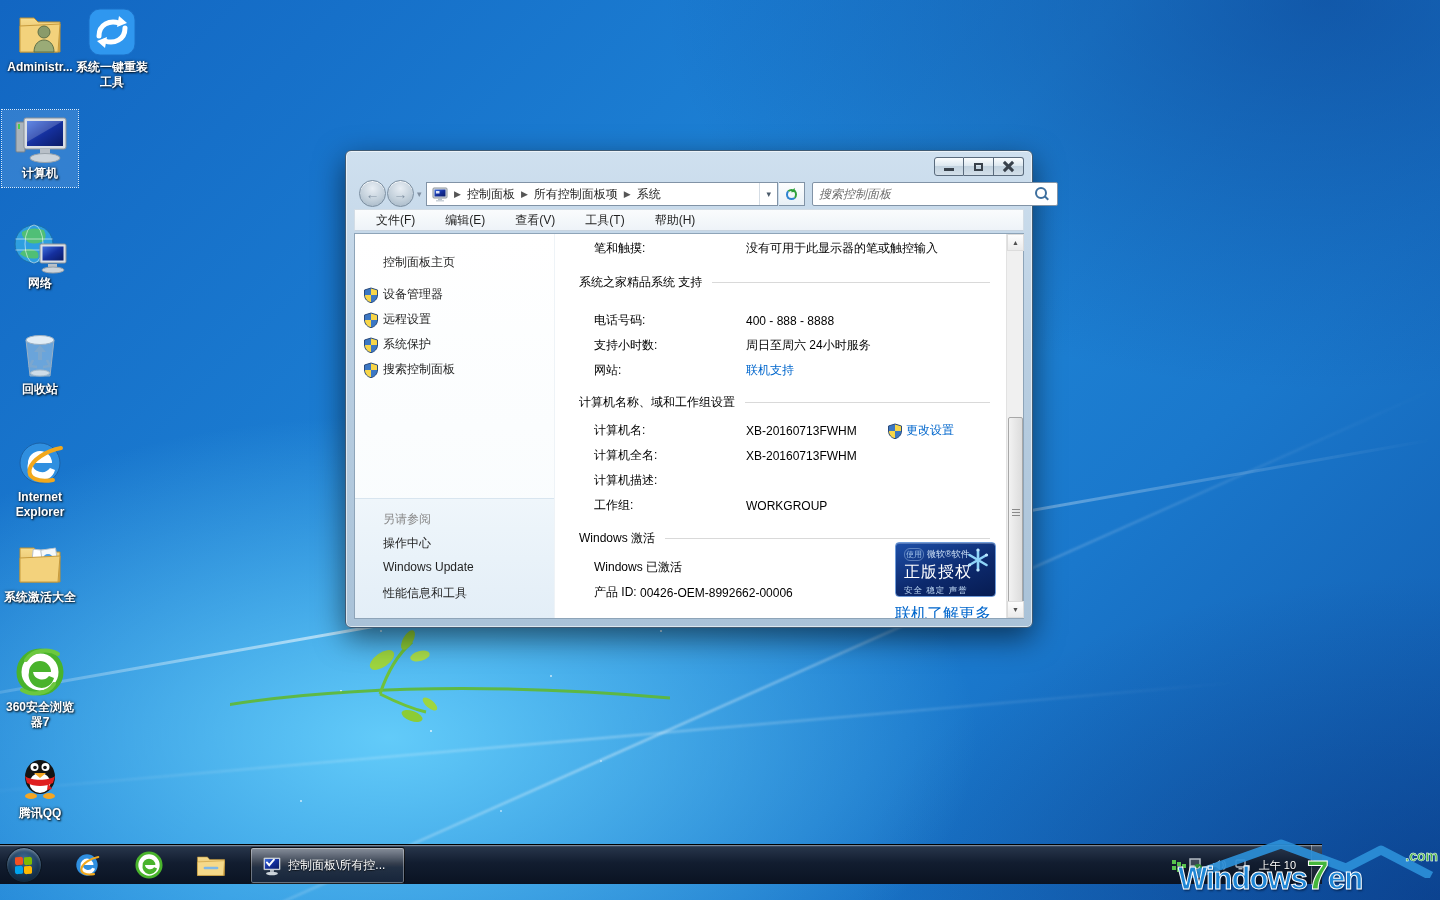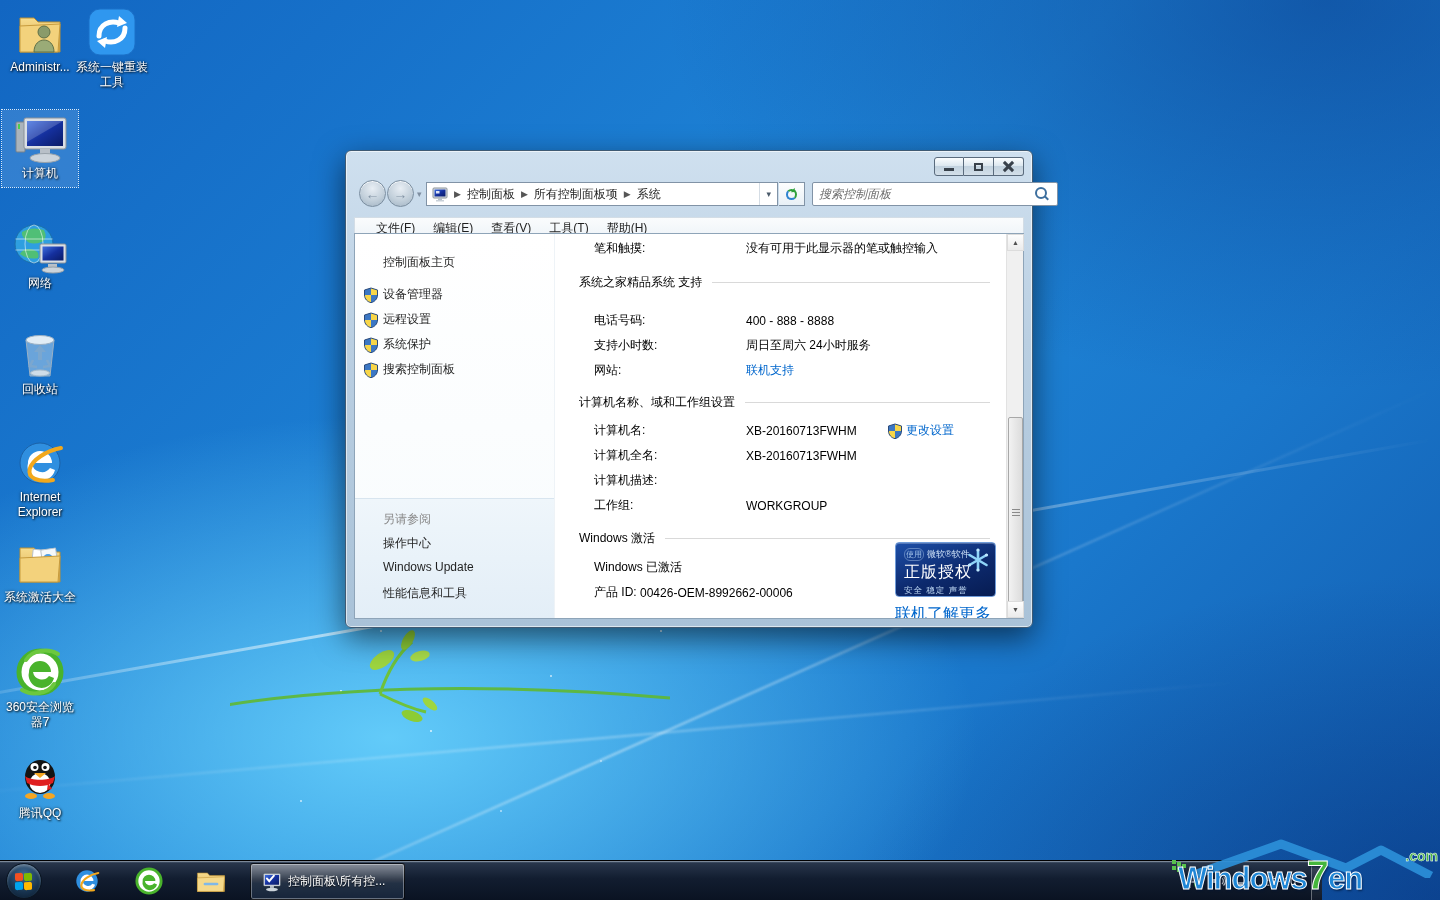--- a/index.html
+++ b/index.html
@@ -18,21 +18,21 @@
         background:linear-gradient(90deg,rgba(255,255,255,0),rgba(255,255,255,.75) 35%,rgba(255,255,255,0) 90%); filter:blur(.6px); }
   .s2 { left:60px; top:1000px; width:1500px; height:2px; transform:rotate(-24deg); transform-origin:left center;
         background:linear-gradient(90deg,rgba(255,255,255,0),rgba(255,255,255,.5) 40%,rgba(255,255,255,0)); filter:blur(1px); }
   .s3 { left:-60px; top:795px; width:1300px; height:2px; transform:rotate(-5deg); transform-origin:left center;
         background:linear-gradient(90deg,rgba(255,255,255,0),rgba(255,255,255,.35) 50%,rgba(255,255,255,0)); filter:blur(1px); }
   .sparkles { position:absolute; left:340px; top:690px; width:2px; height:2px; border-radius:50%; background:rgba(255,255,255,.9);
       box-shadow: 90px 40px 0 rgba(255,255,255,.8), 210px -15px 0 rgba(255,255,255,.7), 320px -60px 0 rgba(255,255,255,.8),
                   -40px 110px 0 rgba(255,255,255,.7), 160px 120px 0 rgba(255,255,255,.6), 420px -120px 0 rgba(255,255,255,.6),
                   40px -60px 0 rgba(255,255,255,.7), 260px 70px 0 rgba(255,255,255,.5); }
   
-  .dicon { position:absolute; width:76px; text-align:center; cursor:default; }
+  .dicon { position:absolute; width:76px; text-align:center; cursor:default;font-weight:bold; }
   .dicon .ic { display:block; margin:0 auto; }
   .dicon .lab { margin-top:2px; font-size:12px; color:#fff; line-height:15px;
       text-shadow:1px 1px 2px rgba(0,0,0,.85), 0 0 3px rgba(0,0,0,.6); }
   .dicon.selected { outline:1px dotted rgba(255,255,255,.85); background:rgba(130,180,235,.28); }
   
   .win { position:absolute; left:345px; top:150px; width:688px; height:478px; border-radius:6px;
       background:linear-gradient(180deg,#cfe0ef 0%,#bacfe2 40%,#a9c2d8 100%);
       border:1px solid #3f5a73; box-shadow:0 10px 30px rgba(0,0,0,.55), inset 0 0 0 1px rgba(255,255,255,.6); }
   .caption { position:relative; height:28px; }
   .capbtns { position:absolute; right:8px; top:6px; display:flex; }
@@ -67,22 +67,22 @@
   .refresh-ic:after { content:""; position:absolute; right:-3px; top:-2px; border:3px solid transparent; border-left-color:#2fa03a; transform:rotate(40deg); }
   .searchbox { position:absolute; left:466px; top:3px; width:246px; height:24px; background:#fff; border:1px solid #8193a6; border-radius:2px;
       display:flex; align-items:center; }
   .searchbox input { flex:1; border:none; outline:none; height:18px; margin-left:6px; font-size:12px; font-style:italic; color:#6d28d9;
       font-family:"Liberation Sans","DejaVu Sans",sans-serif; background:transparent; }
   .searchbox input::placeholder { color:#6e6e6e; font-style:italic; }
   .mag { position:relative; width:16px; height:16px; margin-right:8px; }
   .mag:before { content:""; position:absolute; left:2px; top:1px; width:8px; height:8px; border:2px solid #3d6f9e; border-radius:50%; }
   .mag:after { content:""; position:absolute; left:11px; top:11px; width:5px; height:2px; background:#3d6f9e; transform:rotate(45deg); }
   
-  .menubar { position:relative; height:22px; margin:8px 8px; background:linear-gradient(180deg,#fafcfd,#eef3f8);
-      border:1px solid #d3dde6; border-bottom:1px solid #c8d4e0; display:flex; align-items:center; padding-left:12px; gap:0; }
+  .menubar { position:relative; height:22px; margin:0 8px; background:linear-gradient(180deg,#fafcfd,#eef3f8);
+      border:1px solid #d3dde6; border-bottom:1px solid #c8d4e0; display:flex; align-items:center; padding-left:12px; gap:12px; }
   .menuitem { font-size:12px; color:#1f1f1f; padding:2px 9px; }
   
   .client { position:absolute; left:8px; right:8px; top:82px; bottom:8px; background:#fff; border:1px solid #8ea4b8; display:flex; }
   .side { position:relative; width:200px; background:linear-gradient(180deg,#ffffff,#f7fbfd); border-right:1px solid #eef3f7; }
   .side-home { position:absolute; left:28px; top:20px; font-size:12px; color:#1f1f1f; }
   .task { position:absolute; left:28px; height:16px; font-size:12px; color:#1f1f1f; display:flex; align-items:center; }
   .task .sh { position:absolute; left:-20px; top:1px; }
   .seealso { position:absolute; left:0; right:0; bottom:0; height:120px; background:linear-gradient(180deg,#eff6fb,#e3eef7); border-top:1px solid #d8e5ef; }
   .seealso .hdr { position:absolute; left:28px; top:12px; font-size:12px; color:#8a8a8a; }
   .seealso .itm { position:absolute; left:28px; font-size:12px; color:#1f1f1f; }
@@ -105,21 +105,21 @@
   .learnmore { position:absolute; left:340px; top:76px; font-size:16px; }
   
   .sbar { width:17px; background:#f0f0f0; border-left:1px solid #e2e2e2; position:relative; }
   .sbtn { position:absolute; left:0; width:17px; height:17px; background:linear-gradient(180deg,#fdfdfd,#ebebeb); border:1px solid #dcdcdc;
       display:flex; align-items:center; justify-content:center; font-size:7px; color:#505050; }
   .sthumb { position:absolute; left:1px; width:15px; border:1px solid #a8a8a8; border-radius:2px;
       background:linear-gradient(90deg,#f2f2f2,#dcdcdc); }
   .sthumb:after { content:""; position:absolute; left:3px; top:50%; width:8px; height:1px; background:#8a8a8a;
       box-shadow:0 3px 0 #8a8a8a, 0 -3px 0 #8a8a8a; }
   
-  .taskbar { position:absolute; left:0; bottom:0; width:1322px; height:40px;
+  .taskbar { position:absolute; left:0; bottom:16px; width:1322px; height:40px;
       background:linear-gradient(180deg,#5a6c80 0%,#27354a 6%,#121d30 45%,#0a1322 100%);
       border-top:1px solid #000; box-shadow:inset 0 1px 0 rgba(255,255,255,.25); }
   .orb { position:absolute; left:6px; top:2px; width:36px; height:36px; border-radius:50%;
       background:radial-gradient(circle at 50% 32%, #3f6a92 0%, #17334f 60%, #0a1726 100%);
       border:1px solid #0a1420; box-shadow:inset 0 2px 3px rgba(255,255,255,.35); }
   .orb .flag { position:absolute; left:8px; top:9px; width:18px; height:18px; }
   .orb .q { position:absolute; width:8px; height:8px; border-radius:1px 3px 1px 3px; }
   .q1 { left:0; top:0; background:#f25022; transform:skewY(-6deg); }
   .q2 { left:9px; top:0; background:#7fba00; transform:skewY(-6deg); }
   .q3 { left:0; top:9px; background:#00a4ef; transform:skewY(-6deg); }

